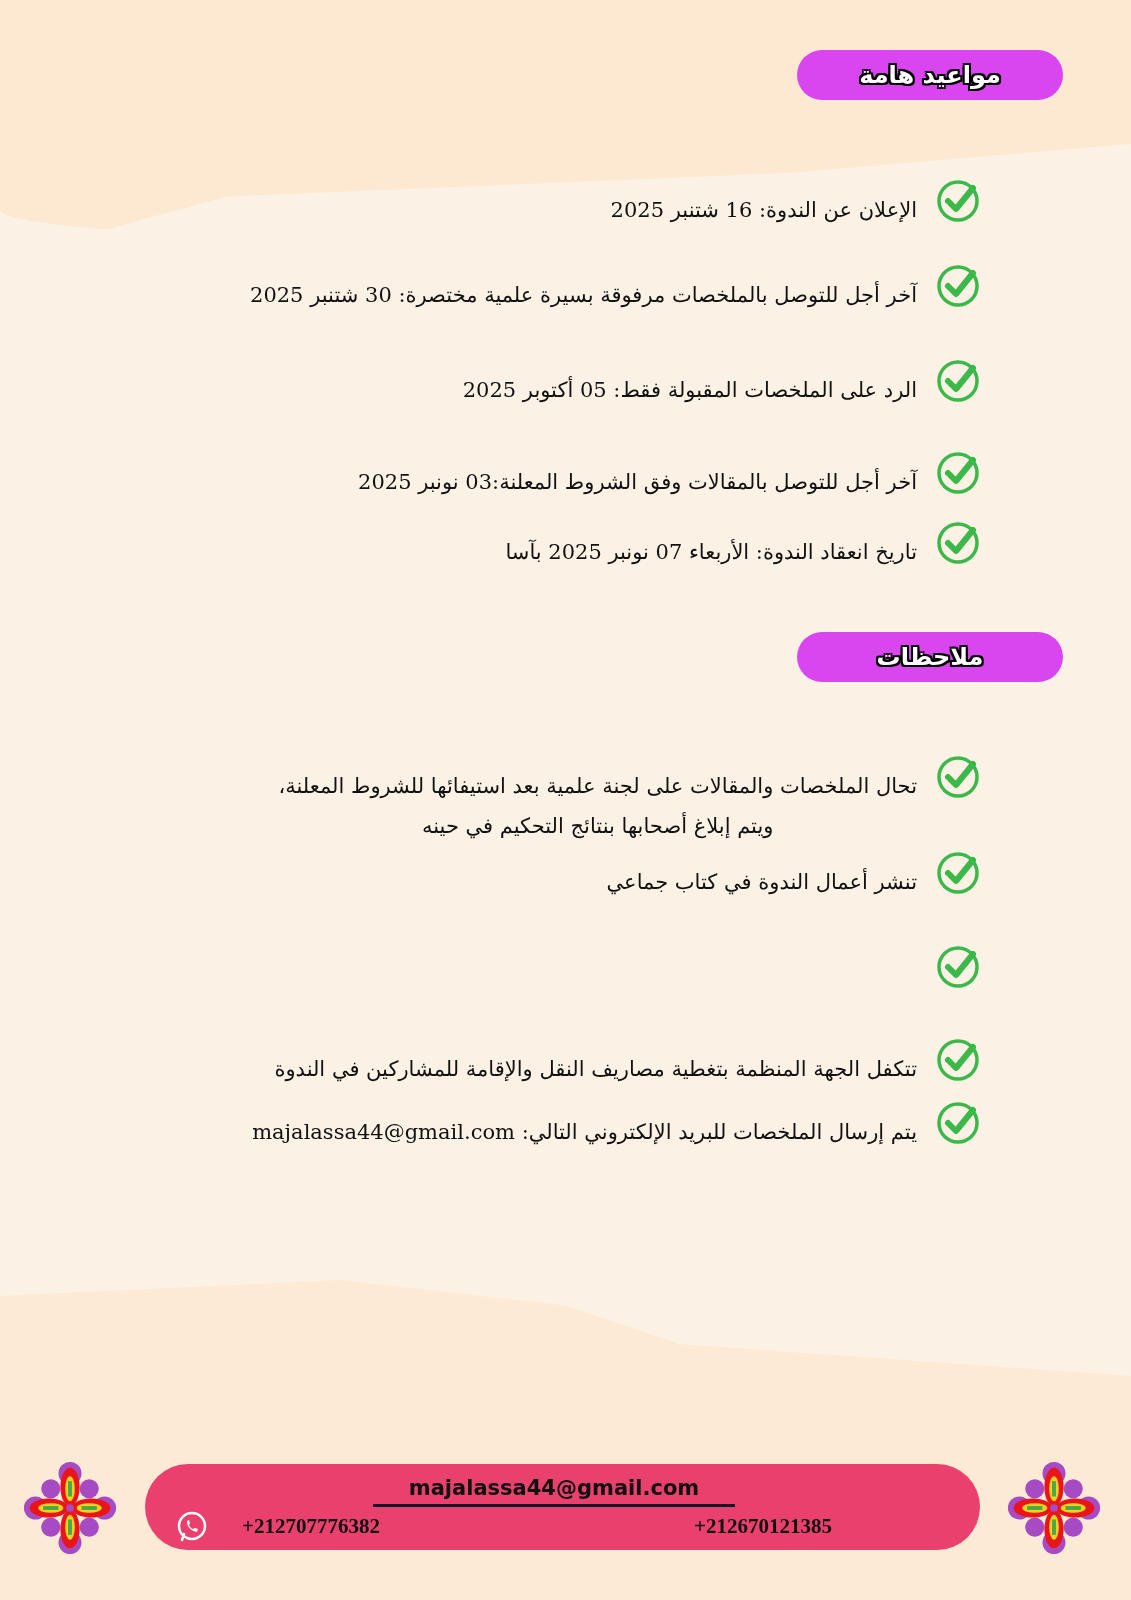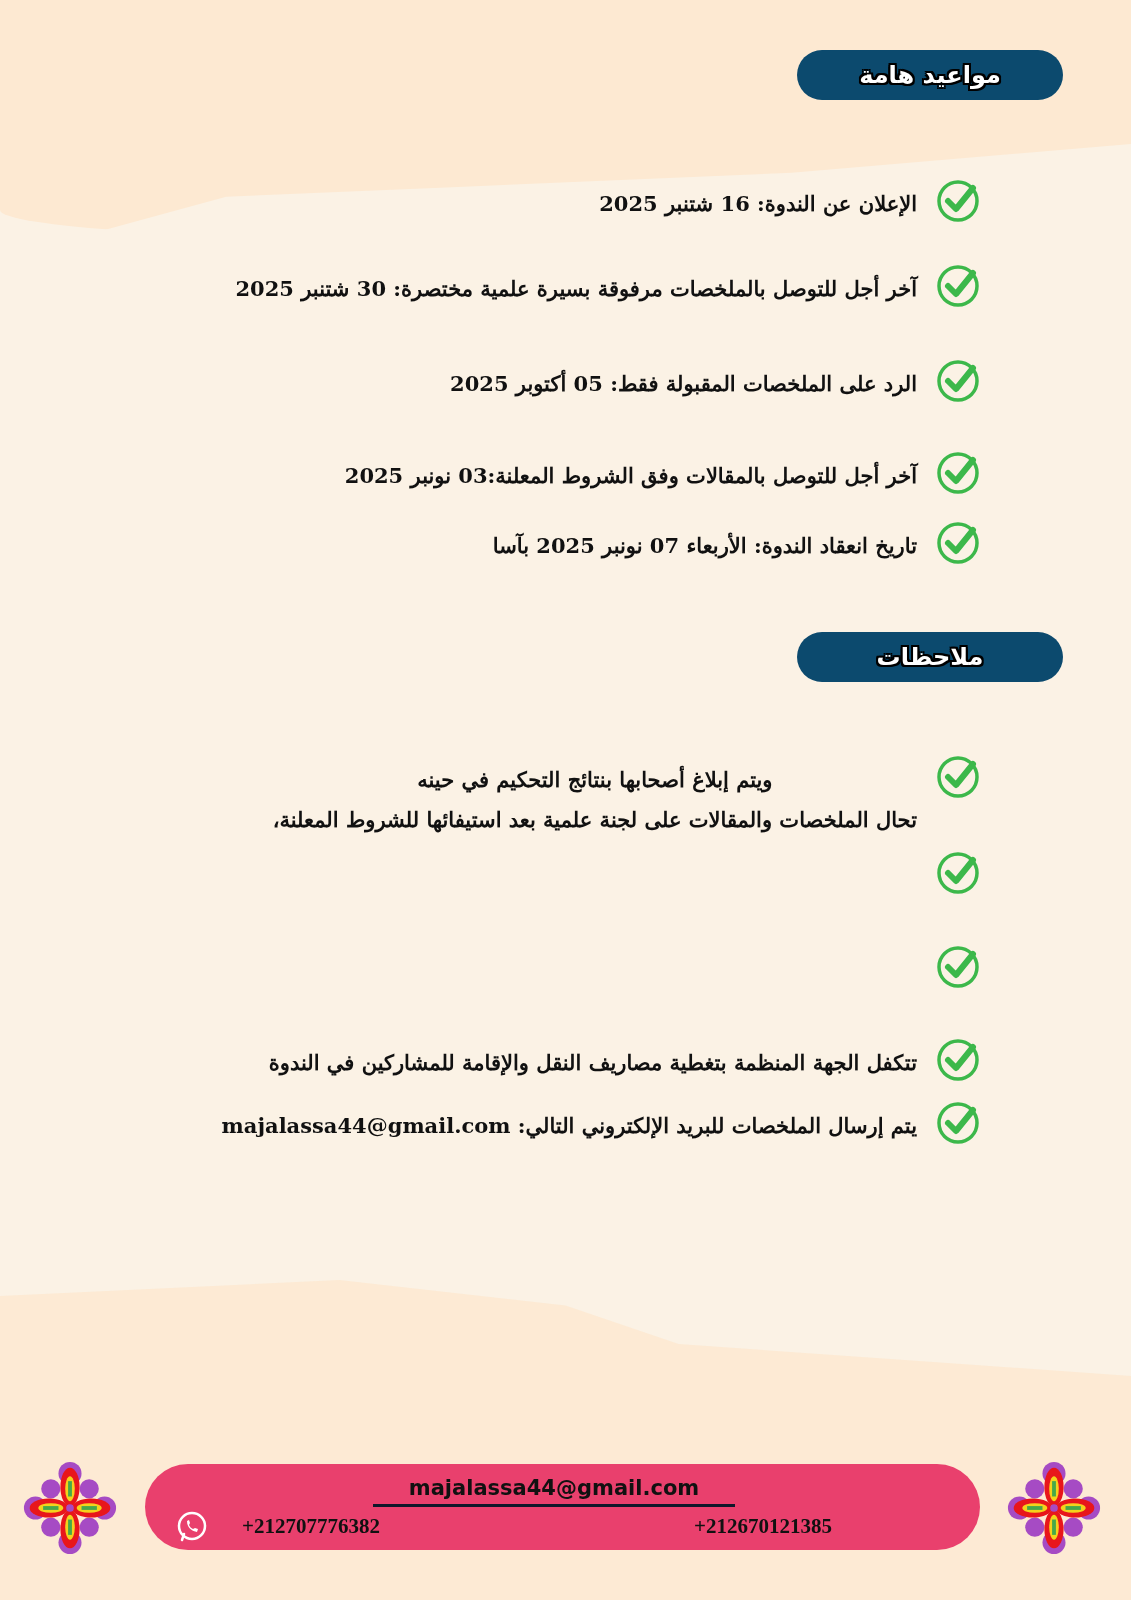--- a/index.html
+++ b/index.html
@@ -15,38 +15,38 @@
       clip-path: polygon(0 0, 100% 0, 100% 60%, 70% 72%, 40% 78%, 20% 82%, 6% 100%, 0 90%);
     }
     .bg-bottom {
       position: absolute; left: 0; top: 1280px; width: 1131px; height: 320px;
       background: #fde9d2;
       clip-path: polygon(0 5%, 30% 0, 50% 8%, 60% 20%, 80% 25%, 100% 30%, 100% 100%, 0 100%);
       opacity: 0.9;
     }
     .pill {
       position: absolute; left: 797px; width: 266px; height: 50px;
-      background: #0c4a6e; border-radius: 25px;
+      background: #d946ef; border-radius: 25px;
       display: flex; align-items: center; justify-content: center;
     }
     .pill span {
       font-family: "DejaVu Sans", sans-serif; font-weight: bold; font-size: 24px;
       color: #fff;
       text-shadow: -2px -2px 0 #000, 2px -2px 0 #000, -2px 2px 0 #000, 2px 2px 0 #000, 0 2px 0 #000, 0 -2px 0 #000, 2px 0 0 #000, -2px 0 0 #000;
     }
     .item {
       position: absolute; right: 150px; direction: rtl;
       display: flex; align-items: flex-start; gap: 18px;
     }
     .check {
       width: 46px; height: 46px; flex: none;
     }
     .item .text {
-      font-family: "DejaVu Serif", serif; font-weight: bold; font-size: 21px;
-      color: #111; line-height: 40px; margin-top: 6px; text-align: right;
+      font-family: "DejaVu Serif", serif; font-weight: normal; font-size: 21px;
+      color: #111; line-height: 40px; margin-top: 12px; text-align: right;
     }
     .footer-bar {
       position: absolute; left: 145px; top: 1464px; width: 835px; height: 86px;
       background: #e9406d; border-radius: 43px;
     }
     .footer-email {
       position: absolute; left: 373px; top: 1476px; width: 362px;
       text-align: center; font-family: "DejaVu Sans", sans-serif; font-weight: bold;
       font-size: 21px; color: #111; padding-bottom: 4px;
       border-bottom: 3px solid #0f172a;
@@ -107,29 +107,30 @@
 <div class="pill" style="top:632px;">
   <span>ملاحظات</span>
 </div>
 
 <div class="item" style="top:754px;">
   <svg class="check" viewBox="0 0 46 46">
       <circle cx="23" cy="23" r="19" fill="none" stroke="#3cb84a" stroke-width="3.5"></circle>
       <path d="M13 23 L21 31 L38 10" fill="none" stroke="#3cb84a" stroke-width="6" stroke-linecap="round" stroke-linejoin="round"></path>
     </svg>
   <div class="text">
+    <div>تحال الملخصات والمقالات على لجنة علمية بعد استيفائها للشروط المعلنة،</div>
     <div style="text-align:center;">ويتم إبلاغ أصحابها بنتائج التحكيم في حينه</div>
-    <div>تحال الملخصات والمقالات على لجنة علمية بعد استيفائها للشروط المعلنة،</div>
   </div>
 </div>
 <div class="item" style="top:850px;">
   <svg class="check" viewBox="0 0 46 46">
       <circle cx="23" cy="23" r="19" fill="none" stroke="#3cb84a" stroke-width="3.5"></circle>
       <path d="M13 23 L21 31 L38 10" fill="none" stroke="#3cb84a" stroke-width="6" stroke-linecap="round" stroke-linejoin="round"></path>
     </svg>
+  <span class="text">تنشر أعمال الندوة في كتاب جماعي</span>
 </div>
 <div class="item" style="top:944px;">
   <svg class="check" viewBox="0 0 46 46">
       <circle cx="23" cy="23" r="19" fill="none" stroke="#3cb84a" stroke-width="3.5"></circle>
       <path d="M13 23 L21 31 L38 10" fill="none" stroke="#3cb84a" stroke-width="6" stroke-linecap="round" stroke-linejoin="round"></path>
     </svg>
 </div>
 <div class="item" style="top:1037px;">
   <svg class="check" viewBox="0 0 46 46">
       <circle cx="23" cy="23" r="19" fill="none" stroke="#3cb84a" stroke-width="3.5"></circle>

